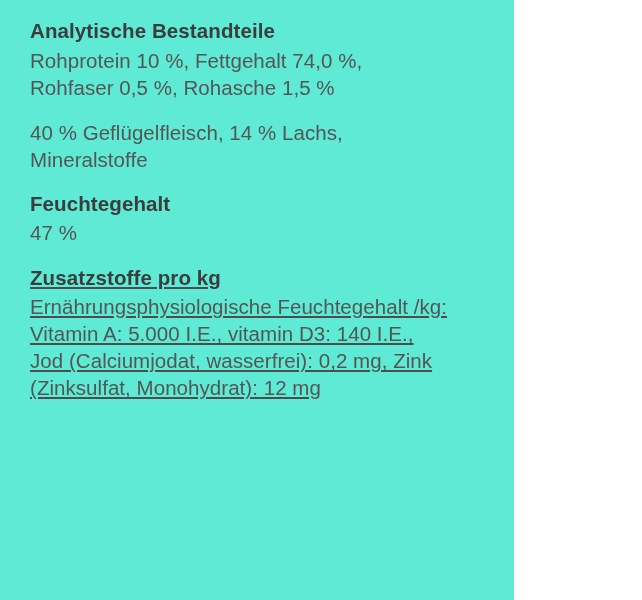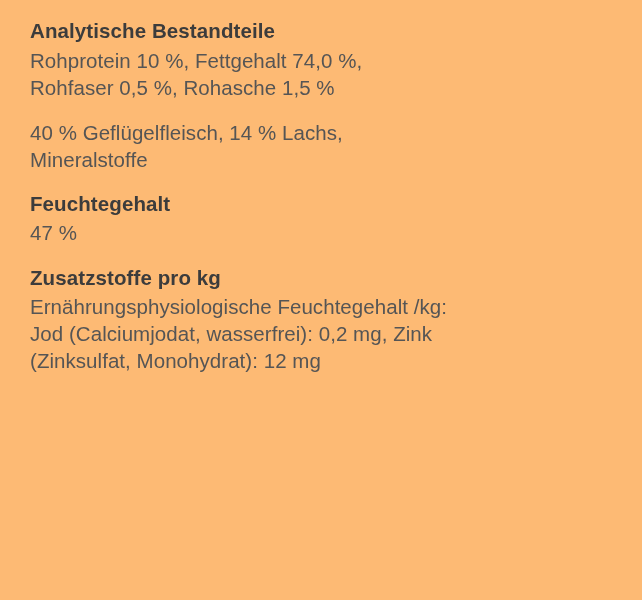--- a/index.html
+++ b/index.html
@@ -8,38 +8,39 @@
   }
   body {
     width: 642px;
     height: 600px;
     background: #ffffff;
     font-family: "Liberation Sans", sans-serif;
     overflow: hidden;
   }
   .page {
     position: relative;
-    width: 642px;
+    width: 514px;
     height: 600px;
-    background: #fdba74;
+    background: #5eead4;
     padding: 0;
     box-sizing: border-box;
   }
   .content {
     position: absolute;
     left: 30px;
     top: 18px;
     right: 14px;
     color: #4d4d4d;
   }
   .block {
     margin-bottom: 18px;
   }
   .block:last-child {
     margin-bottom: 0;
+    text-decoration: underline;
   }
   .heading {
     font-size: 20.5px;
     font-weight: bold;
     color: #3c3c3c;
     line-height: 1.30;
     letter-spacing: 0.1px;
     margin-bottom: 2px;
   }
   .body-line {
@@ -69,18 +70,19 @@
     </div>
 
     <div class="block">
       <div class="heading">Feuchtegehalt</div>
       <div class="body-line">47 %</div>
     </div>
 
     <div class="block">
       <div class="heading">Zusatzstoffe pro kg</div>
       <div class="body-line">Ernährungsphysiologische Feuchtegehalt /kg:</div>
+      <div class="body-line">Vitamin A: 5.000 I.E., vitamin D3: 140 I.E.,</div>
       <div class="body-line">Jod (Calciumjodat, wasserfrei): 0,2 mg, Zink</div>
       <div class="body-line">(Zinksulfat, Monohydrat): 12 mg</div>
     </div>
 
   </div>
 </div>
 
 </body></html>

